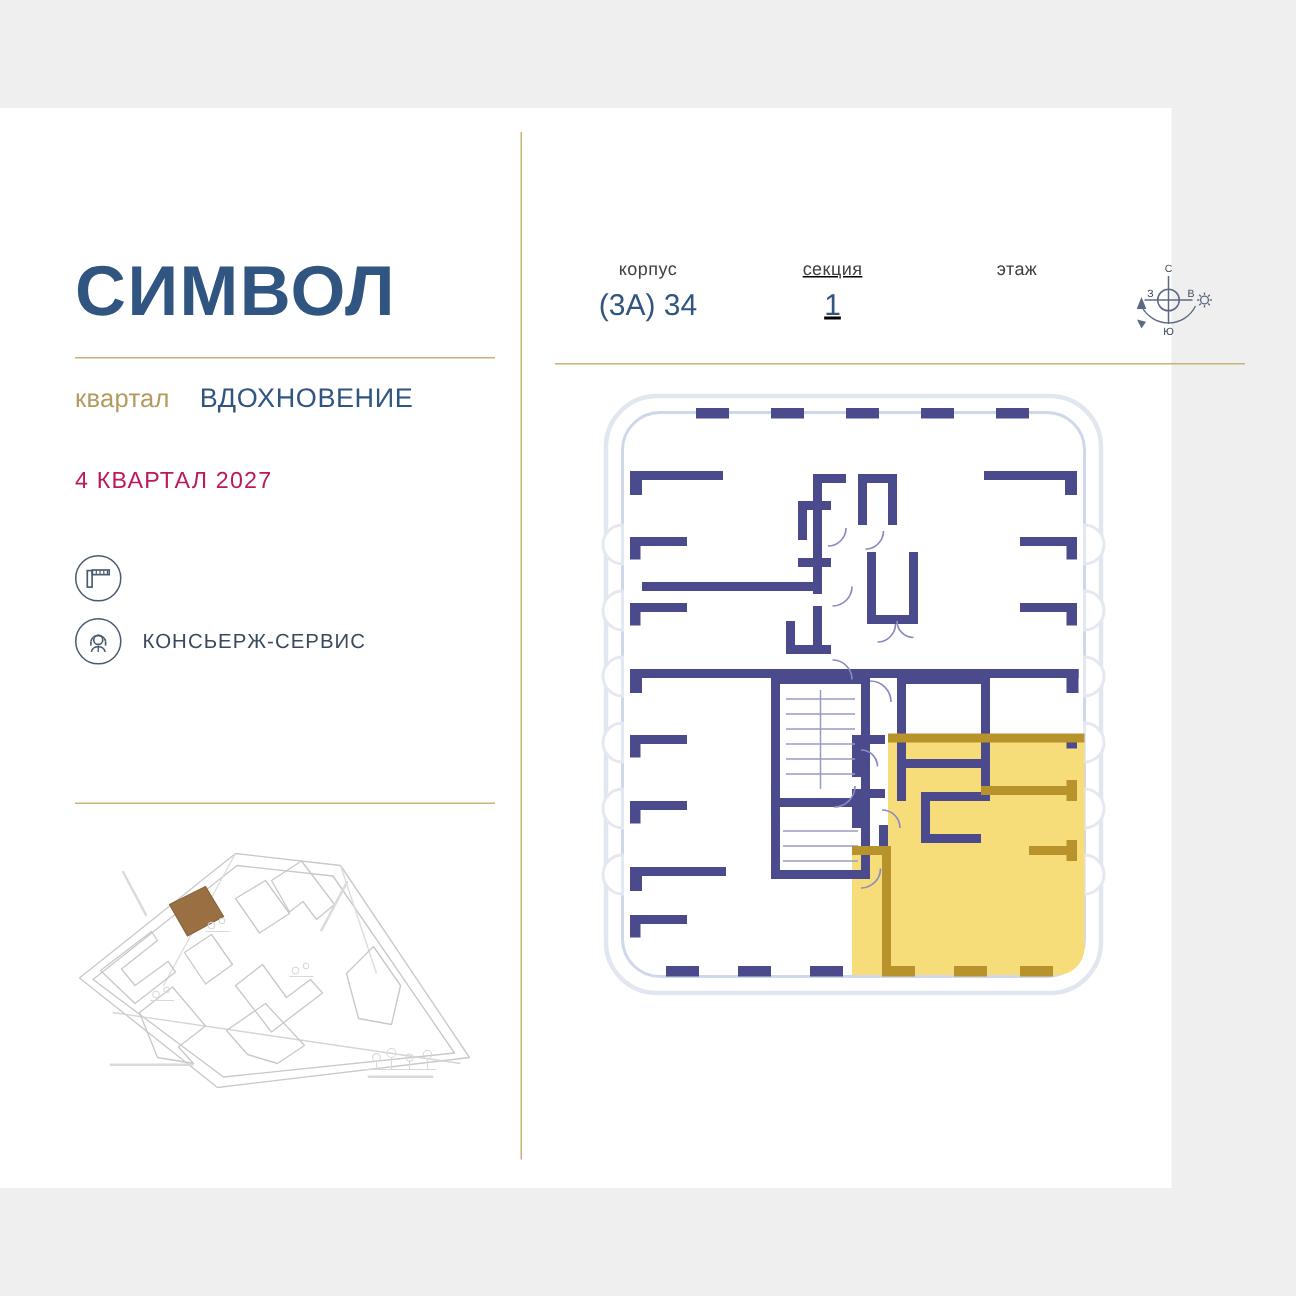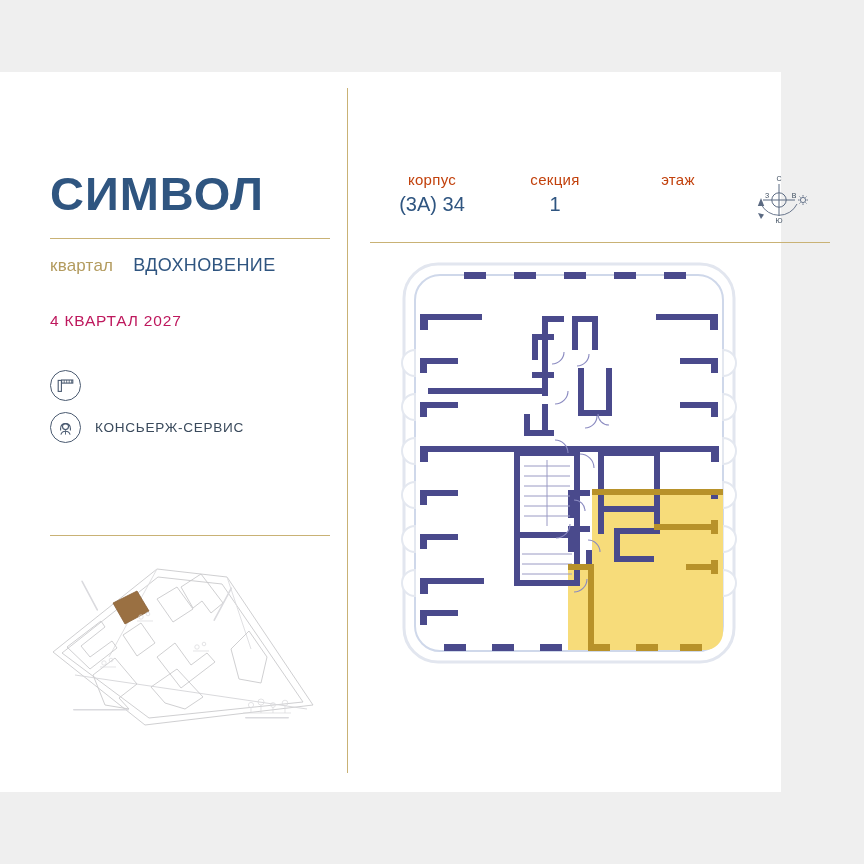--- a/index.html
+++ b/index.html
@@ -57,28 +57,28 @@
   
   .sitemap{position:absolute;left:-5px;top:485px;width:300px;height:180px;}
 
   
   .right{position:absolute;left:370px;top:0;width:460px;height:720px;}
   .info-row{
     position:absolute;left:0;top:98px;width:460px;height:72px;
   }
   .info-cell{position:absolute;text-align:center;}
   .info-cap{
-    color:#c2410c;font-size:15px;letter-spacing:.3px;line-height:19px;
+    color:#404040;font-size:12px;letter-spacing:.3px;line-height:19px;
     white-space:nowrap;
   }
   .info-val{
     color:#2f5580;font-size:20px;line-height:30px;white-space:nowrap;
   }
   .cell-korpus{left:2px;width:120px;}
-  .cell-sektsiya{left:125px;width:120px;}
+  .cell-sektsiya{left:125px;width:120px;text-decoration:underline;}
   .cell-etazh{left:253px;width:110px;}
   .compass{position:absolute;left:378px;top:4px;width:64px;height:60px;}
   .rule-right{
     position:absolute;left:0;top:170px;width:460px;height:1px;background:#c9b275;
   }
   .plan{position:absolute;left:22px;top:182px;width:420px;height:420px;}
   svg{display:block;overflow:visible;}
 </style>
 </head>
 <body>

